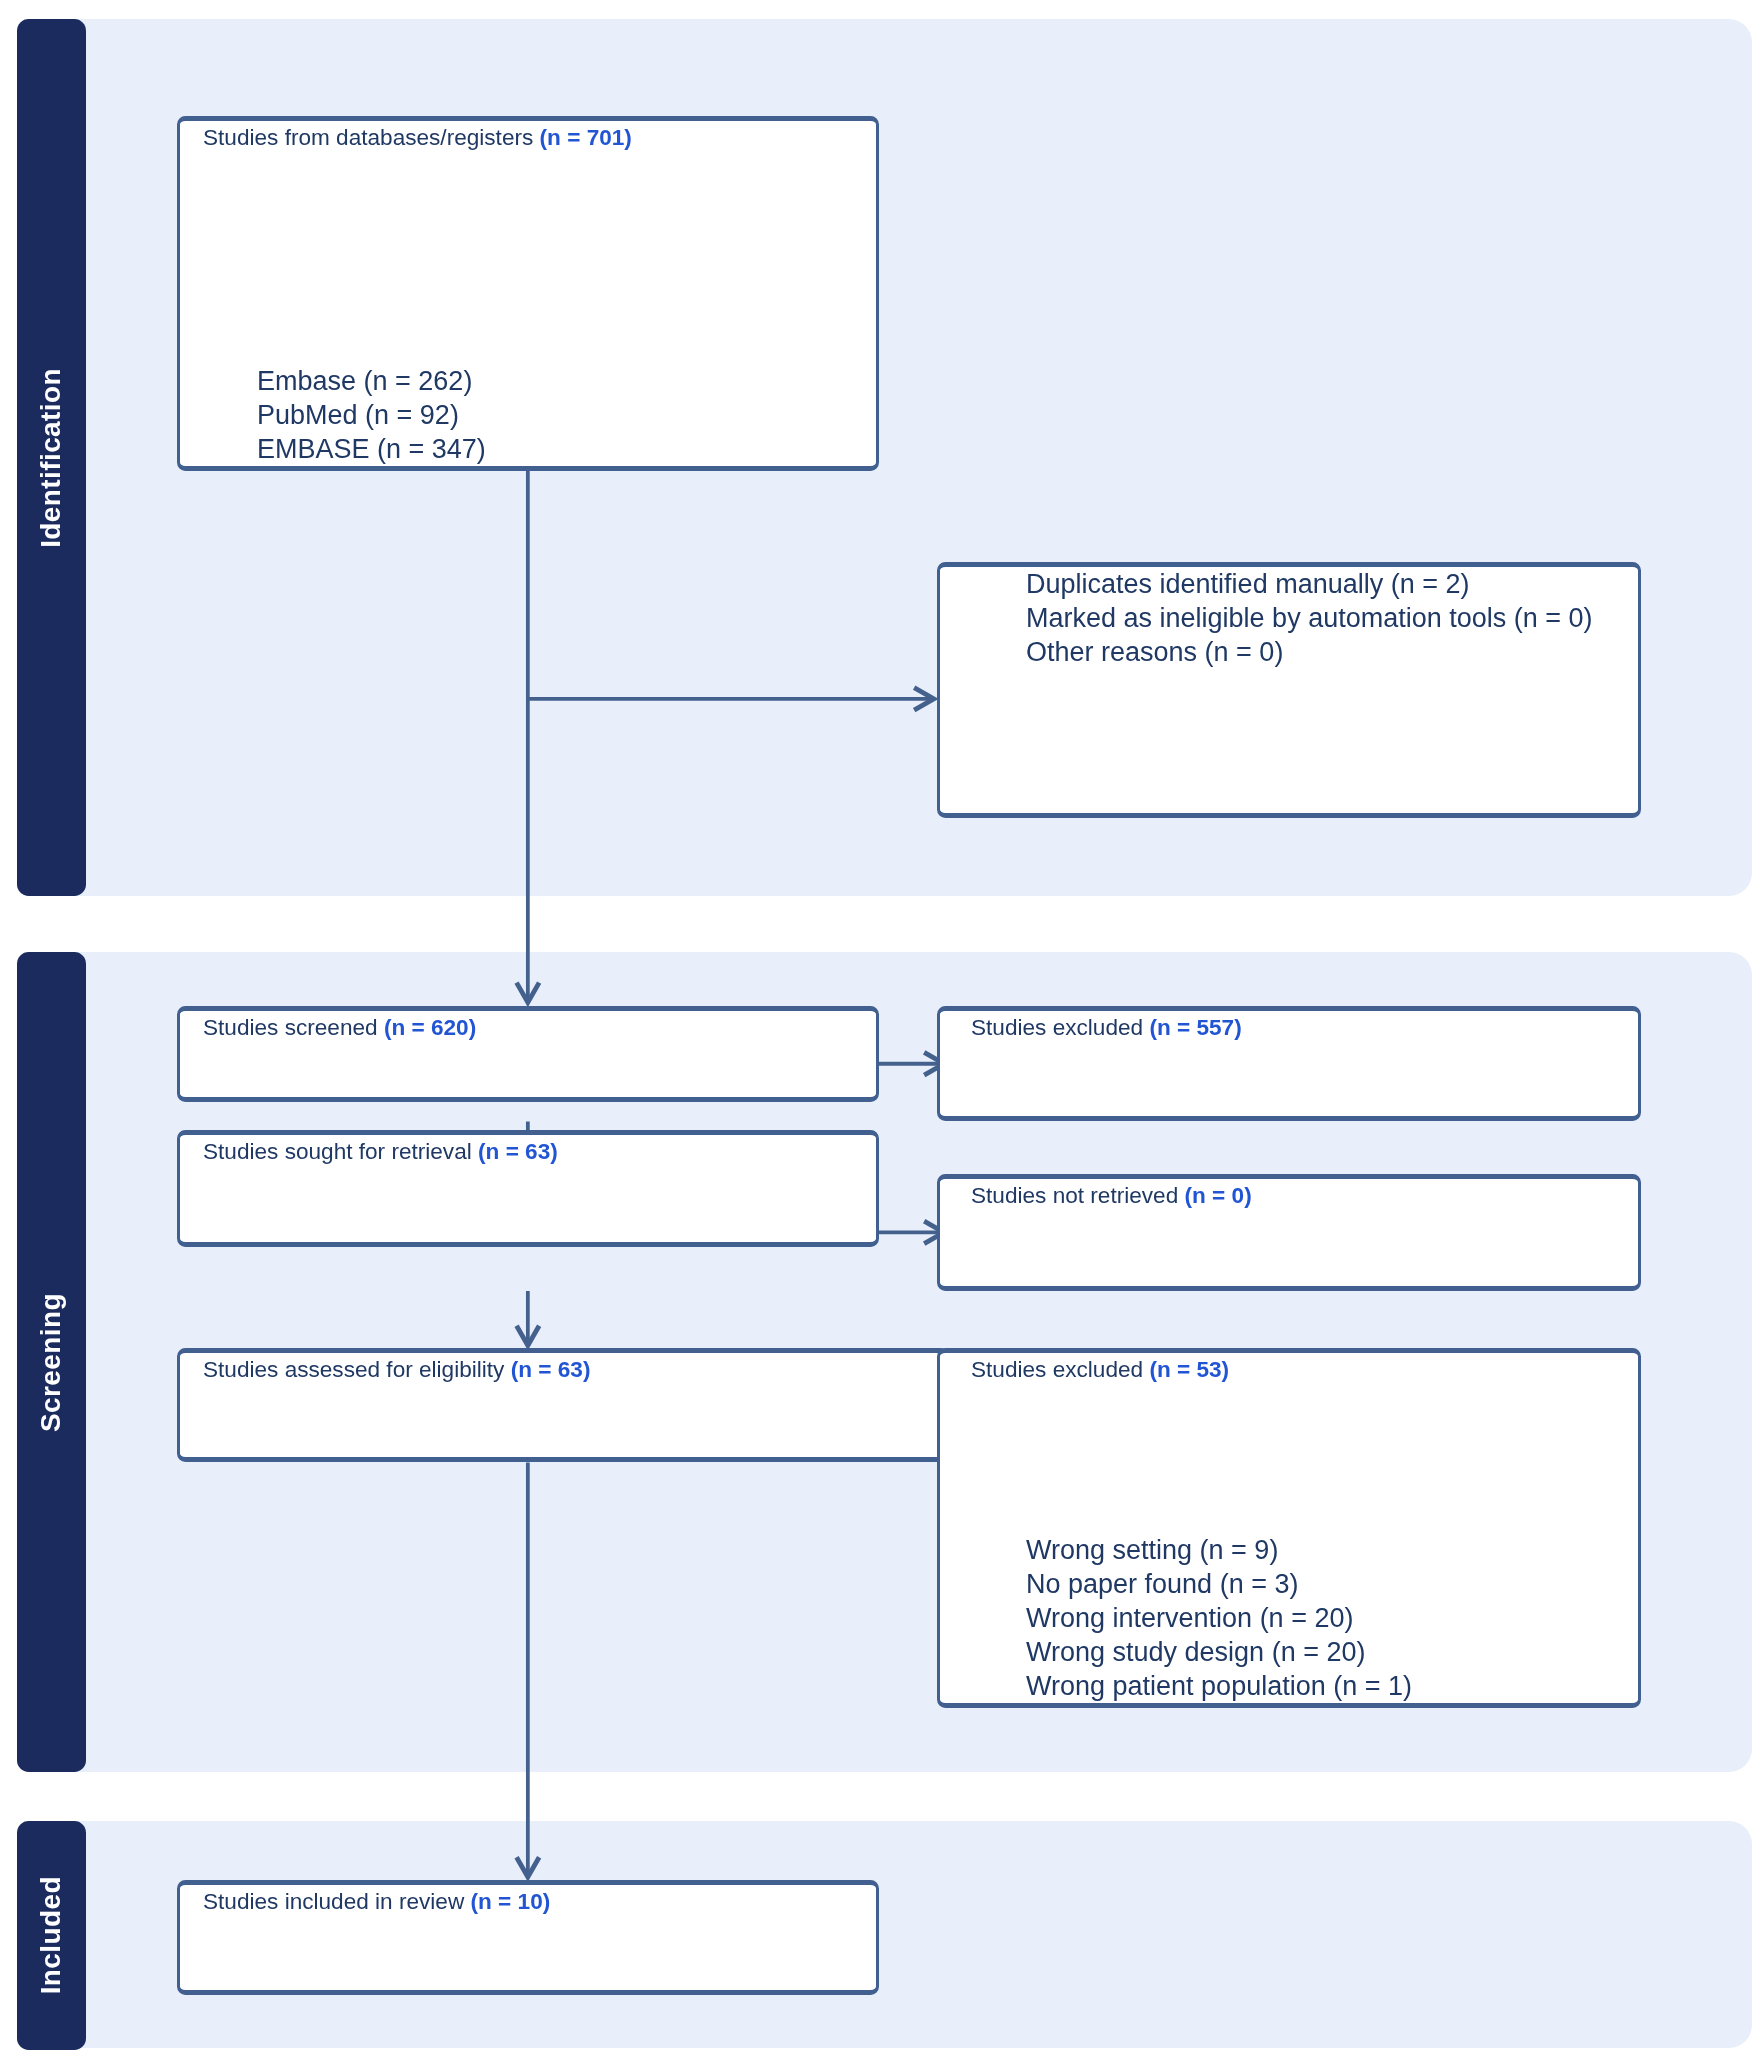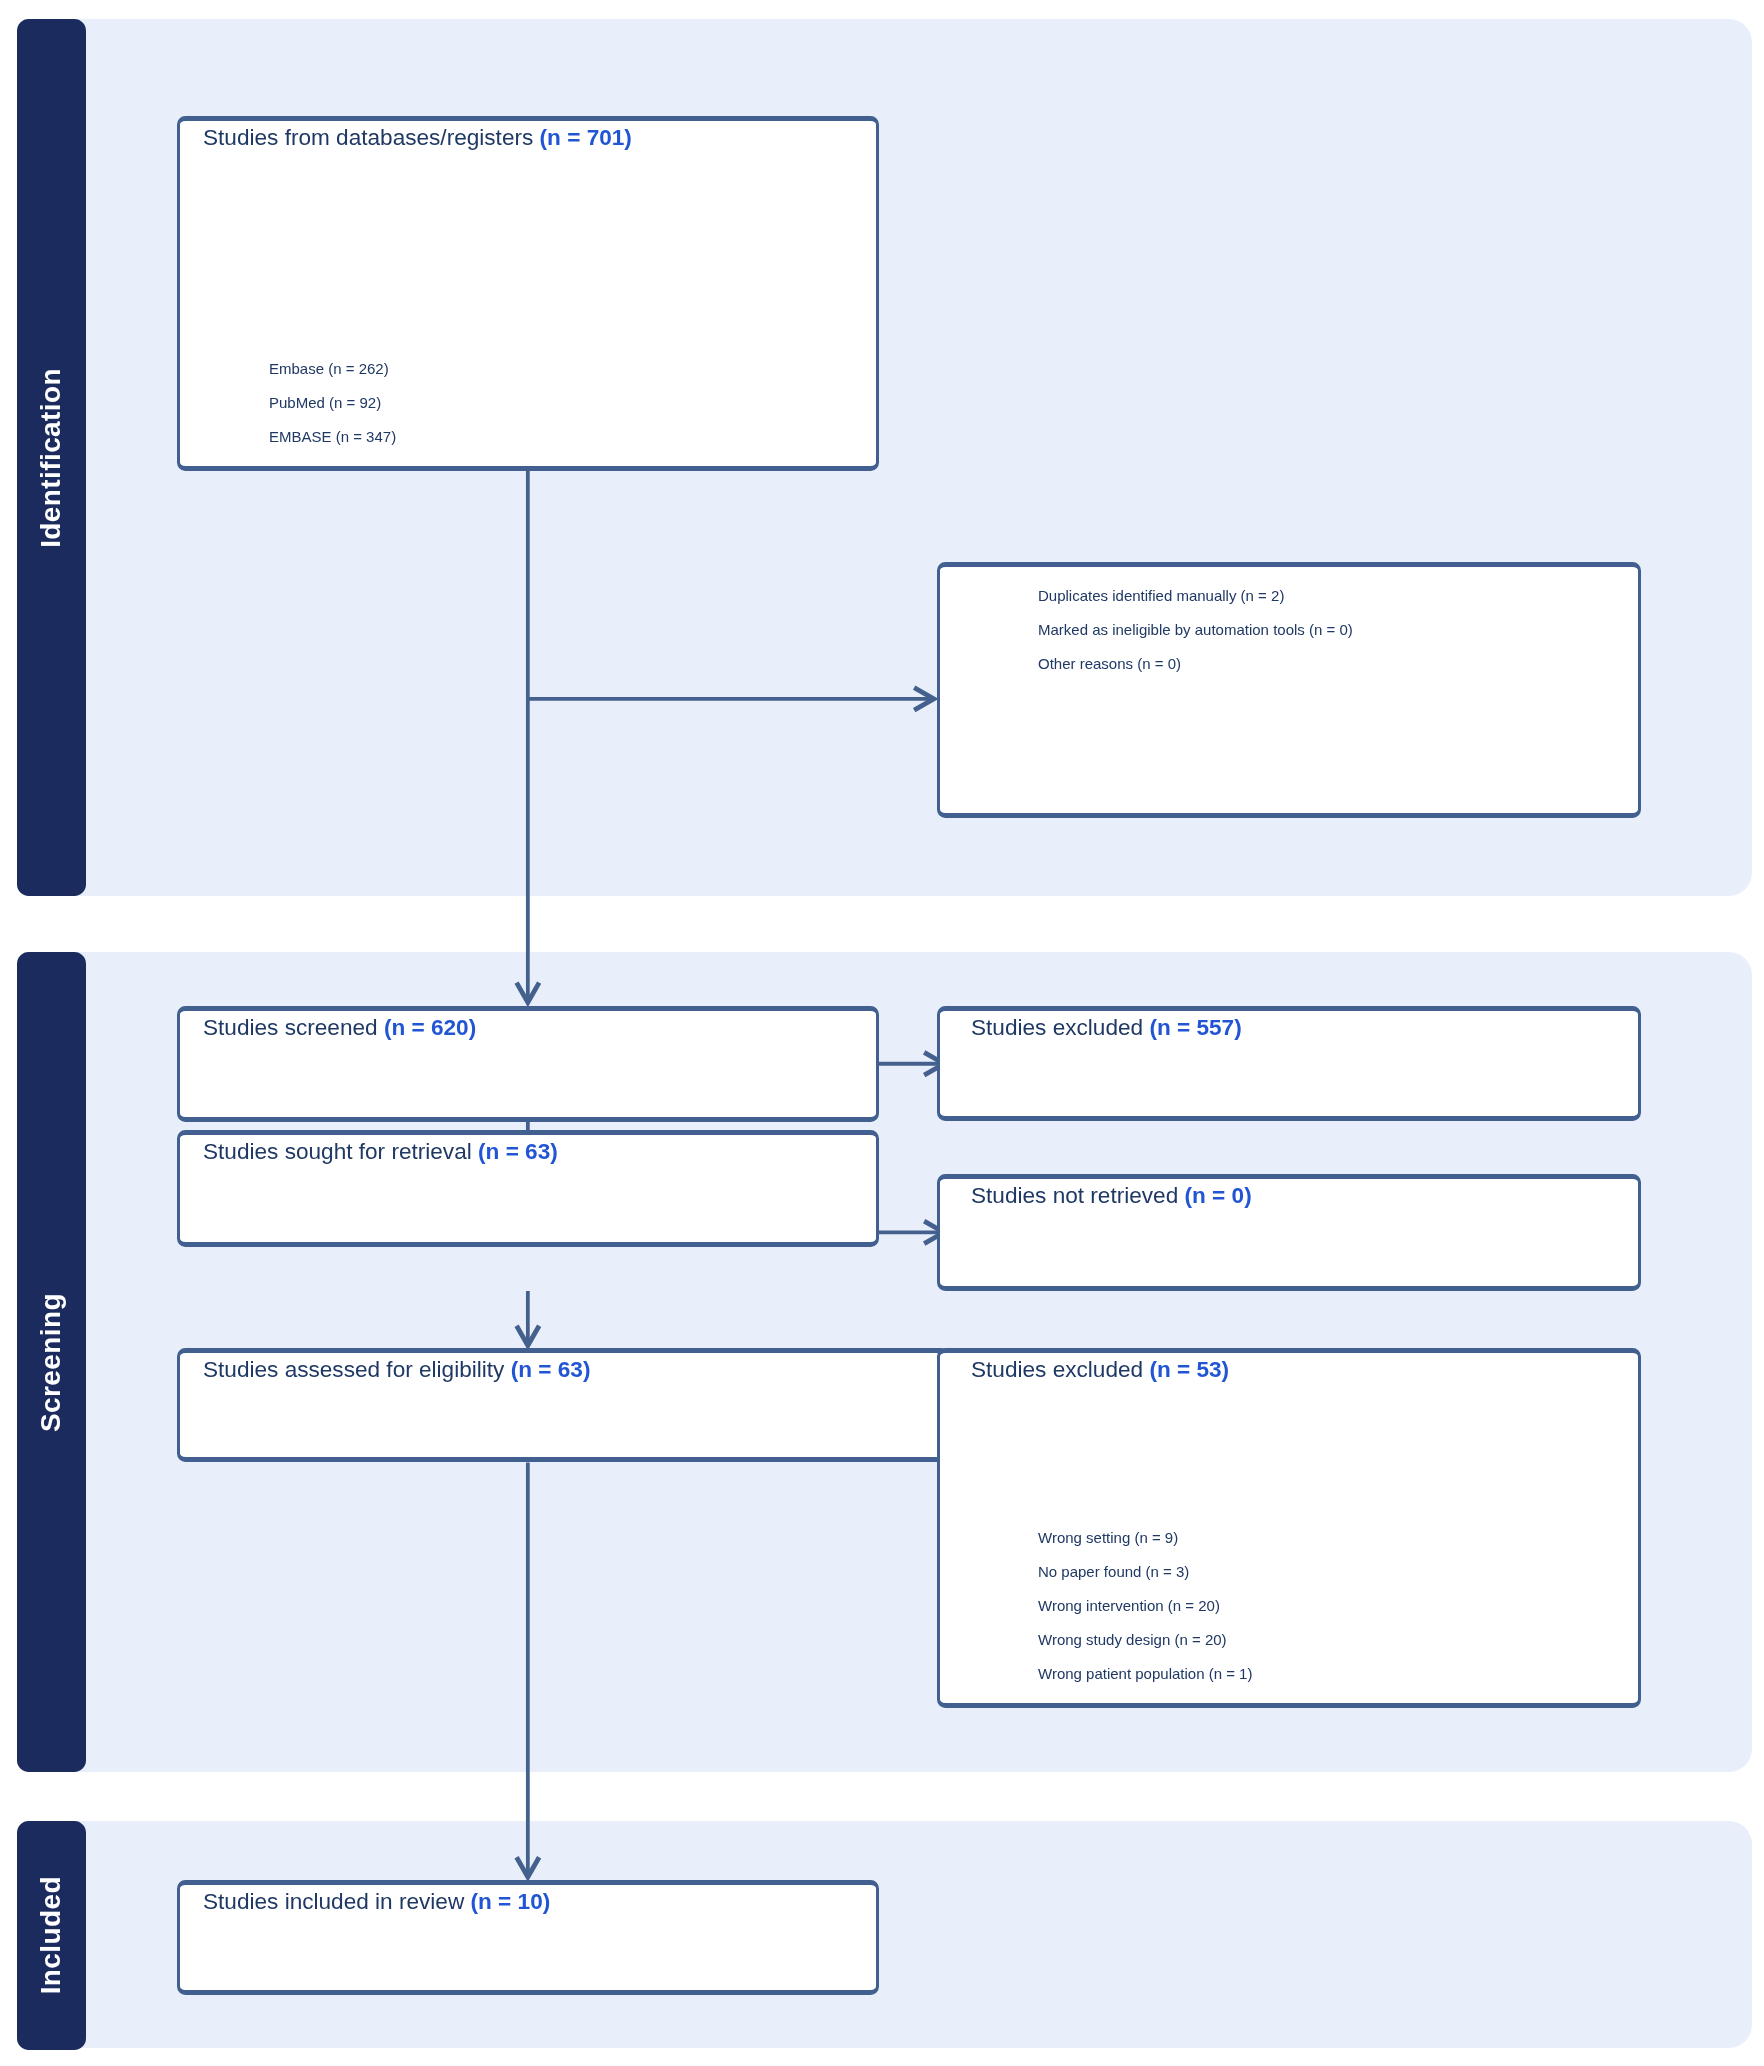--- a/index.html
+++ b/index.html
@@ -37,29 +37,29 @@
   .box {
     position:absolute; background:#ffffff;
     border:3.8px solid #41608F; border-top-width:5.9px; border-bottom-width:5.9px;
     border-radius:8.4px; z-index:10; box-sizing:border-box;
     display:flex; flex-direction:column; justify-content:space-between;
     color:#1F3864; font-size:22.6px; line-height:34px;
   }
   .box .box-title { padding-left:23px; white-space:nowrap; }
   .box.right .box-title { padding-left:31px; }
   .box ul {
-    list-style:none; margin:12px; padding:0 0 0 77px; font-size:15px;
+    list-style:none; margin:0; padding:0 0 0 77px; font-size:27px;
   }
   .box.right ul { padding-left:86px; }
   .box li { white-space:nowrap; }
   .n { color:#2155D4; font-weight:bold; }
 
   #box-databases            { left:177px;  top:116px;  width:702px; height:355px; }
   #box-references-removed   { left:937px; top:562px; width:704px; height:256px; }
-  #box-screened             { left:177px;  top:1006px; width:702px; height:116px; }
+  #box-screened             { left:177px;  top:1006px; width:702px; height:96px; }
   #box-excluded-screening   { left:937px; top:1006px; width:704px; height:115px; }
   #box-sought               { left:177px;  top:1130px; width:702px; height:117px; }
   #box-not-retrieved        { left:937px; top:1174px; width:704px; height:117px; }
   #box-assessed             { left:177px;  top:1348px; width:772px; height:114px; }
   #box-excluded-eligibility { left:937px; top:1348px; width:704px; height:360px; }
   #box-included             { left:177px;  top:1880px; width:702px; height:115px; }
 
   
   #arrows { position:absolute; inset:0; z-index:5; pointer-events:none; }
   #arrows line { stroke:#44618E; stroke-width:9px; }

